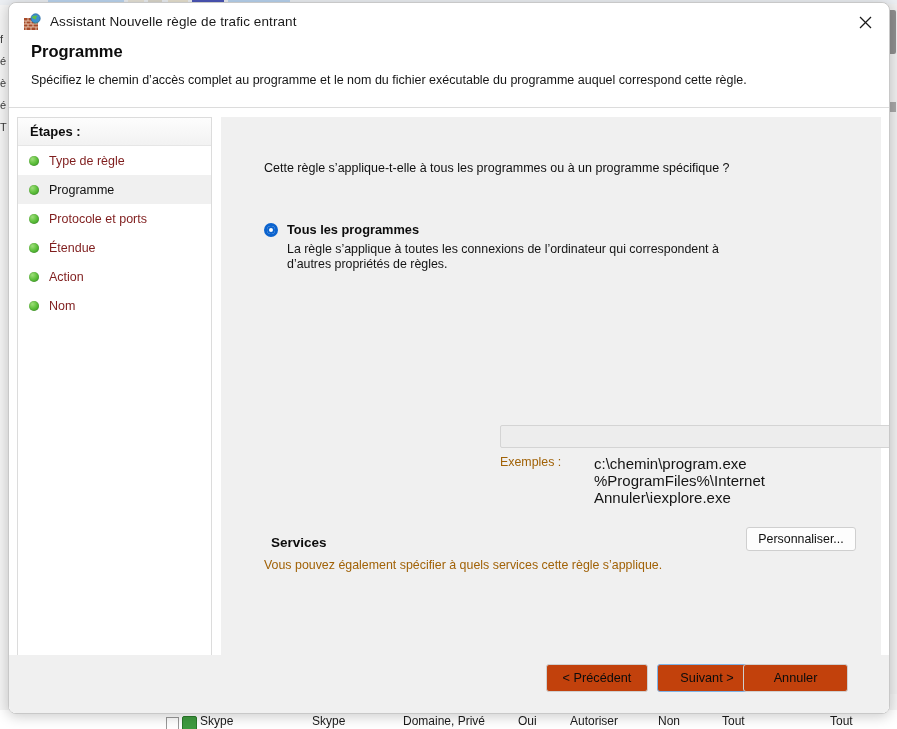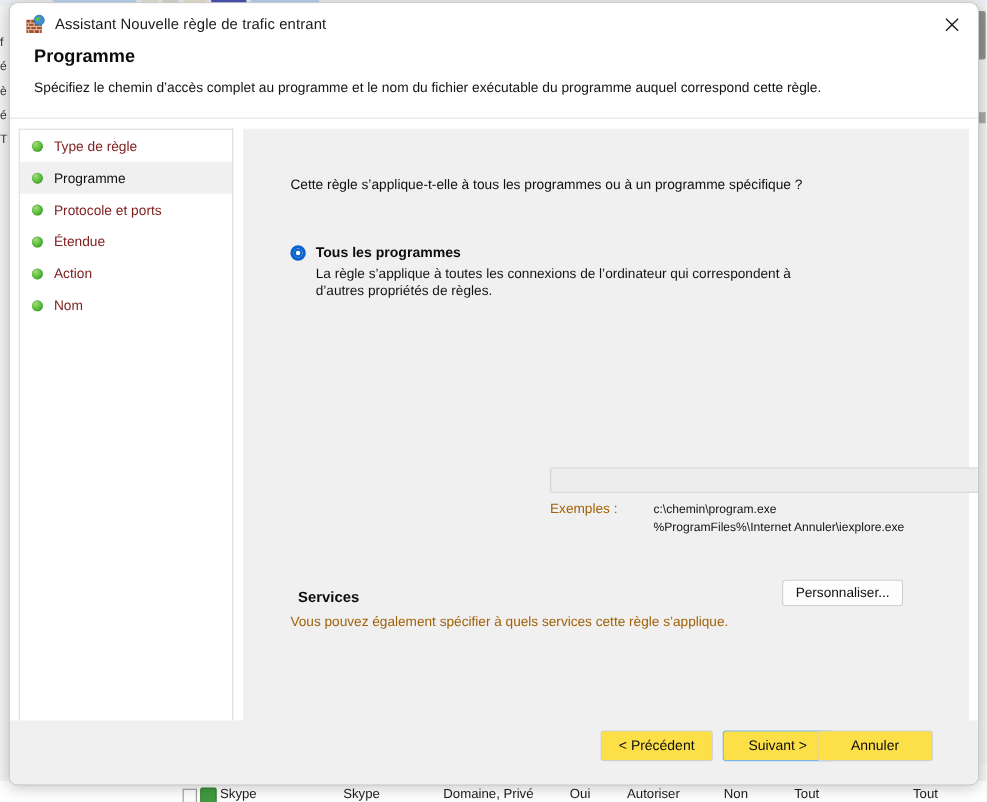--- a/index.html
+++ b/index.html
@@ -312,21 +312,21 @@
 
   #examples-label {
     position: absolute;
     left: 279px; top: 338px;
     font-size: 12.4px;
     color: #a16207;
   }
   #examples-values {
     position: absolute;
     left: 373px; top: 338px;
-    font-size: 11px;
+    font-size: 15px;
     color: #141414;
     line-height: 17px;
   }
 
   
   #services-title {
     position: absolute;
     left: 50px; top: 418px;
     font-size: 13.5px;
     font-weight: bold;
@@ -335,21 +335,21 @@
   #services-desc {
     position: absolute;
     left: 43px; top: 440px;
     font-size: 12.4px;
     color: #a16207;
     line-height: 16px;
     width: 400px;
   }
   #customize-button {
     position: absolute;
-    left: 490px; top: 410px;
+    left: 525px; top: 410px;
     width: 110px; height: 24px;
     box-sizing: border-box;
     background: #fdfdfd;
     border: 1px solid #cfcfcf;
     border-radius: 3px;
     font-family: "Liberation Sans", sans-serif;
     font-size: 12.4px;
     color: #101010;
     cursor: default;
   }
@@ -359,21 +359,21 @@
     position: absolute;
     left: 0; bottom: 0;
     width: 880px; height: 58px;
     background: #f0f0f0;
   }
   .footer-btn {
     position: absolute;
     top: 9px;
     height: 28px;
     box-sizing: border-box;
-    background: #fde047;
+    background: #c2410c;
     border: 1px solid #cfcfcf;
     border-radius: 3px;
     font-family: "Liberation Sans", sans-serif;
     font-size: 12.7px;
     color: #0c0c0c;
     cursor: default;
   }
   #btn-prev   { left: 537px; width: 102px; }
   #btn-next   { left: 648px; width: 100px; border: 1px solid #7eb4e8; }
   #btn-cancel { left: 734px; width: 105px; }
@@ -459,20 +459,21 @@
 
   <div id="header">
     <div id="page-title">Programme</div>
     <div id="page-subtitle">Spécifiez le chemin d’accès complet au programme et le nom du fichier exécutable du programme auquel correspond cette règle.</div>
   </div>
   <div id="header-sep"></div>
 
   <div id="body-area">
 
     <div id="sidebar">
+      <div id="steps-header">Étapes :</div>
 
       <div class="step-item">
         <span class="step-bullet"></span>
         <span>Type de règle</span>
       </div>
       <div class="step-item current">
         <span class="step-bullet"></span>
         <span>Programme</span>
       </div>
       <div class="step-item">

